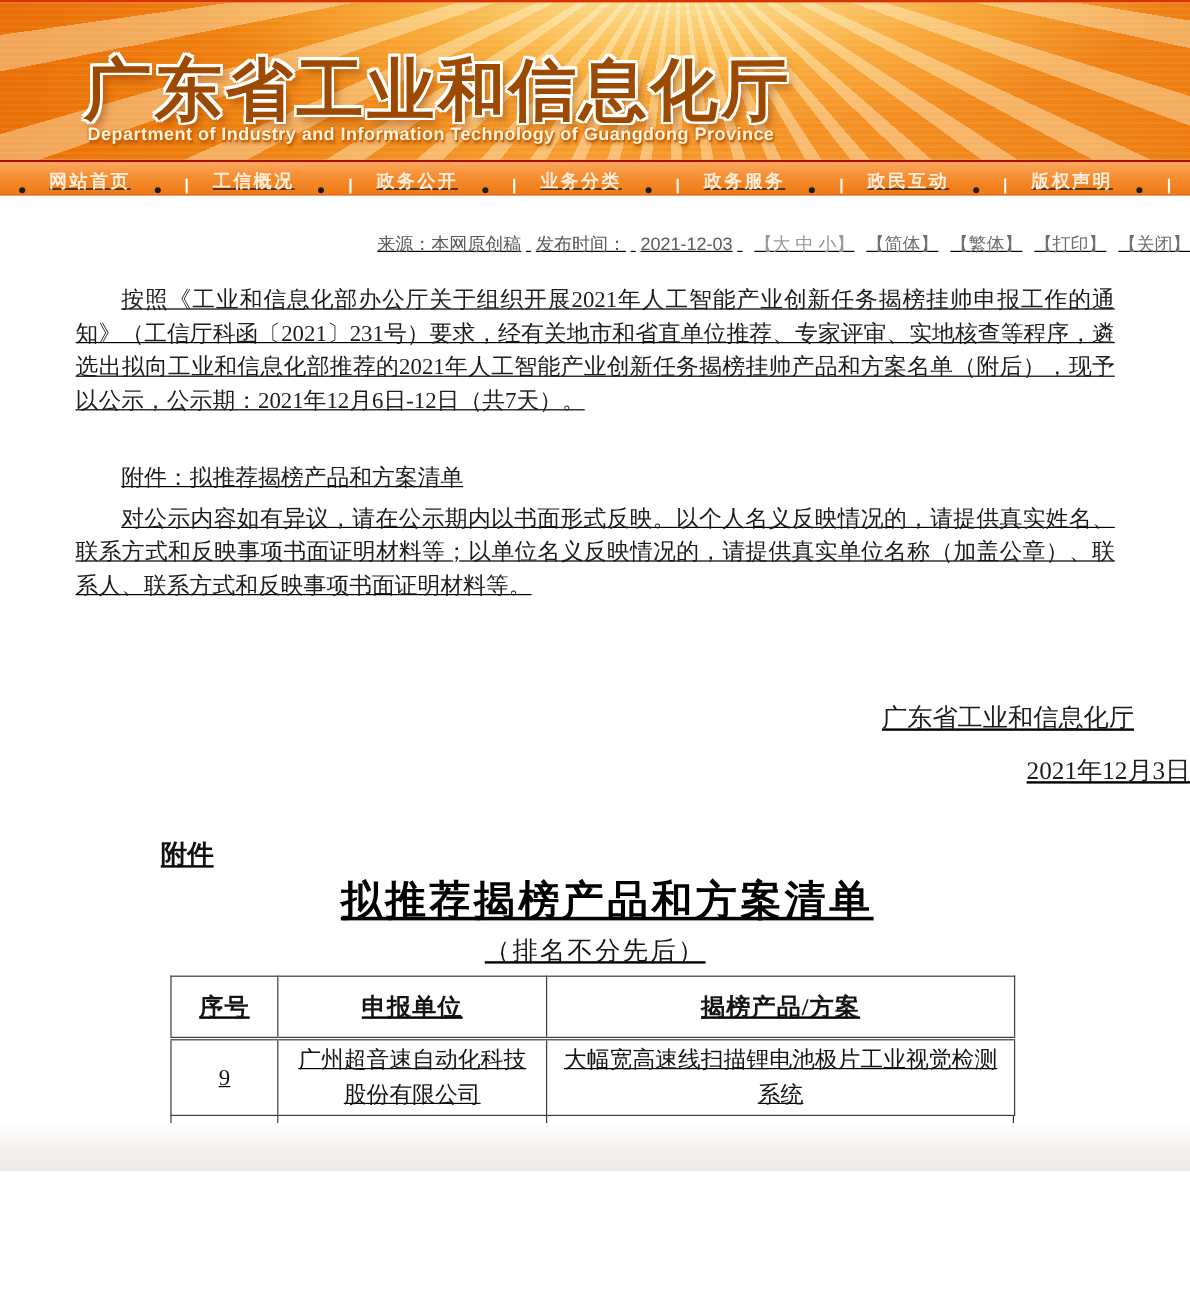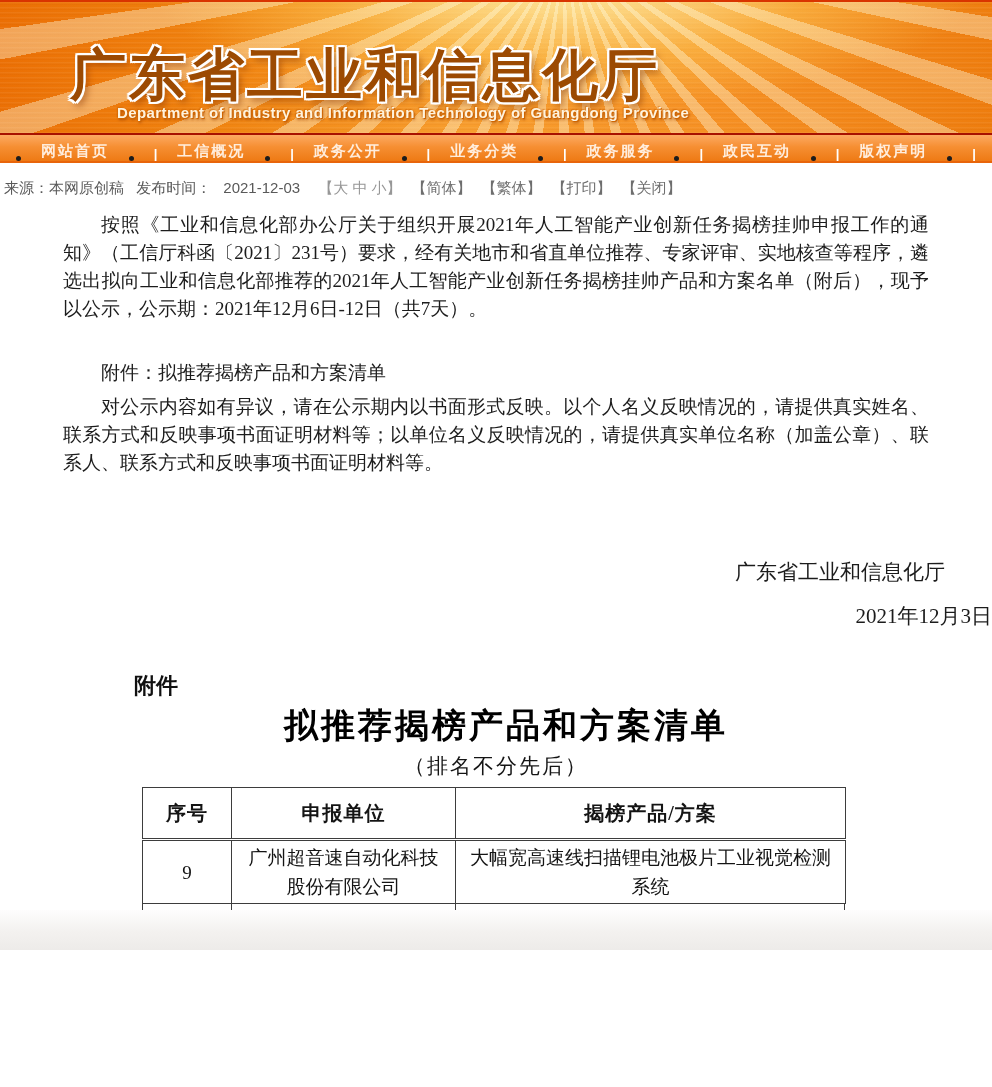--- a/index.html
+++ b/index.html
@@ -1,52 +1,52 @@
 <!DOCTYPE html>
 <html><head>
 <meta charset="utf-8">
 <style>
   html,body{margin:0;padding:0;background:#fff;}
   .page{width:992px;height:1087px;overflow:hidden;background:#fff;position:relative;
-        font-family:"Liberation Sans",sans-serif;}
+        font-family:"Liberation Sans",sans-serif;text-decoration:underline;}
 
   
   .banner{position:relative;height:133px;border-top:2px solid #d93400;box-sizing:border-box;
     background:
       repeating-conic-gradient(from 150deg at 57% -40%, rgba(255,250,210,0) 0deg 5deg, rgba(255,252,225,.38) 5deg 8deg),
       radial-gradient(ellipse 58% 130% at 57% -12%, rgba(255,244,180,.9) 0%, rgba(255,214,100,.4) 42%, rgba(255,190,60,0) 72%),
       repeating-linear-gradient(180deg, rgba(255,255,255,.06) 0 1px, rgba(170,60,0,.05) 2px 3px, rgba(255,255,255,0) 3px 5px),
       linear-gradient(98deg,#eb6f04 0%,#f0830f 22%,#f89e2e 48%,#f69124 72%,#ee7d0e 100%);}
   .banner-title{position:absolute;left:70px;top:36px;font-size:56px;font-weight:bold;letter-spacing:3px;
     color:#9c4a02;white-space:nowrap;
     text-shadow:2px 0 0 #fff,-2px 0 0 #fff,0 2px 0 #fff,0 -2px 0 #fff,2px 2px 0 #fff,
       -2px -2px 0 #fff,2px -2px 0 #fff,-2px 2px 0 #fff,4px 5px 7px rgba(125,45,0,.55);}
   .banner-en{position:absolute;left:73px;top:102px;font-size:15px;font-weight:bold;color:#fff3dd;
     letter-spacing:.4px;white-space:nowrap;
-    text-shadow:1px 1px 0 #cf6500,-1px -1px 1px rgba(205,100,0,.55),1px 2px 3px rgba(150,60,0,.75);margin-left:44px;}
+    text-shadow:1px 1px 0 #cf6500,-1px -1px 1px rgba(205,100,0,.55),1px 2px 3px rgba(150,60,0,.75);}
 
   
   .navbar{height:26px;display:flex;align-items:flex-end;justify-content:space-between;padding:0 16px;
     background:linear-gradient(180deg,#fcaa62 0%,#f68f33 45%,#ee7a14 100%);
     border-top:2px solid #a81200;border-bottom:2px solid #e8650a;}
   .nav-item{color:#ffeddc;font-size:15px;font-weight:bold;letter-spacing:2px;cursor:pointer;white-space:nowrap;}
   .nav-dot{width:5px;height:5px;border-radius:50%;background:#1c1c1c;display:inline-block;flex:0 0 auto;}
   .nav-pipe{color:#fff;font-size:13px;font-weight:bold;}
 
   
   .content{display:flow-root;}
   .article-title{width:850px;margin:66px auto 0;text-align:center;font-size:21px;line-height:30px;
     font-weight:bold;color:#000;letter-spacing:.5px;}
-  .meta{margin-top:16px;text-align:left;font-size:15px;line-height:18px;color:#595959;}
+  .meta{margin-top:32px;text-align:right;font-size:15px;line-height:18px;color:#595959;}
   .meta-part{margin:0 4px;}
   .meta-ctl{margin-left:10px;color:#6e6e6e;cursor:pointer;}
   .meta-ctl.first{color:#979797;}
   .para{width:866px;margin:0 auto;font-family:"Liberation Serif","DejaVu Serif",serif;
     font-size:19px;line-height:28px;text-align:justify;text-indent:2em;color:#1c1c1c;}
-  .p1{margin-top:14px;}
+  .p1{margin-top:24px;}
   .p2{margin-top:6px;}
   .attach-link{margin-top:36px;text-align:left;cursor:pointer;}
   .sig{margin-top:80px;text-align:right;padding-right:47px;font-family:"Liberation Serif","DejaVu Serif",serif;
     font-size:21px;line-height:30px;color:#1c1c1c;}
   .sig-date{margin-top:14px;text-align:right;font-family:"Liberation Serif","DejaVu Serif",serif;
     font-size:21px;line-height:30px;color:#1c1c1c;}
 
   
   .attachment{display:flow-root;}
   .attach-label{margin:40px 0 0 134px;font-size:22px;line-height:30px;font-weight:bold;color:#101010;}

